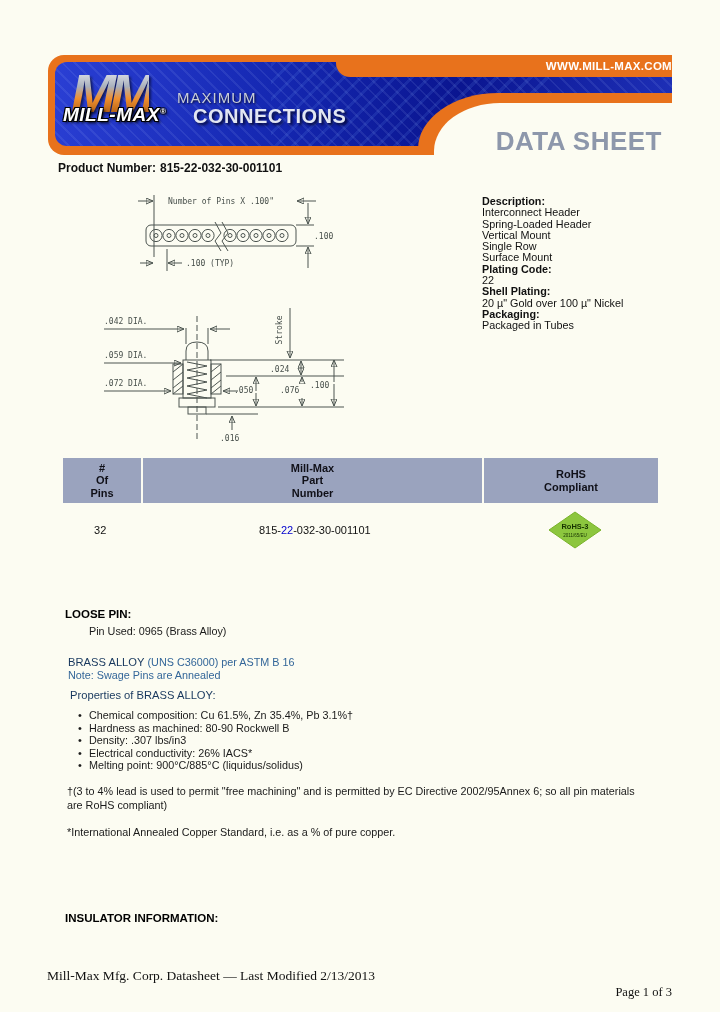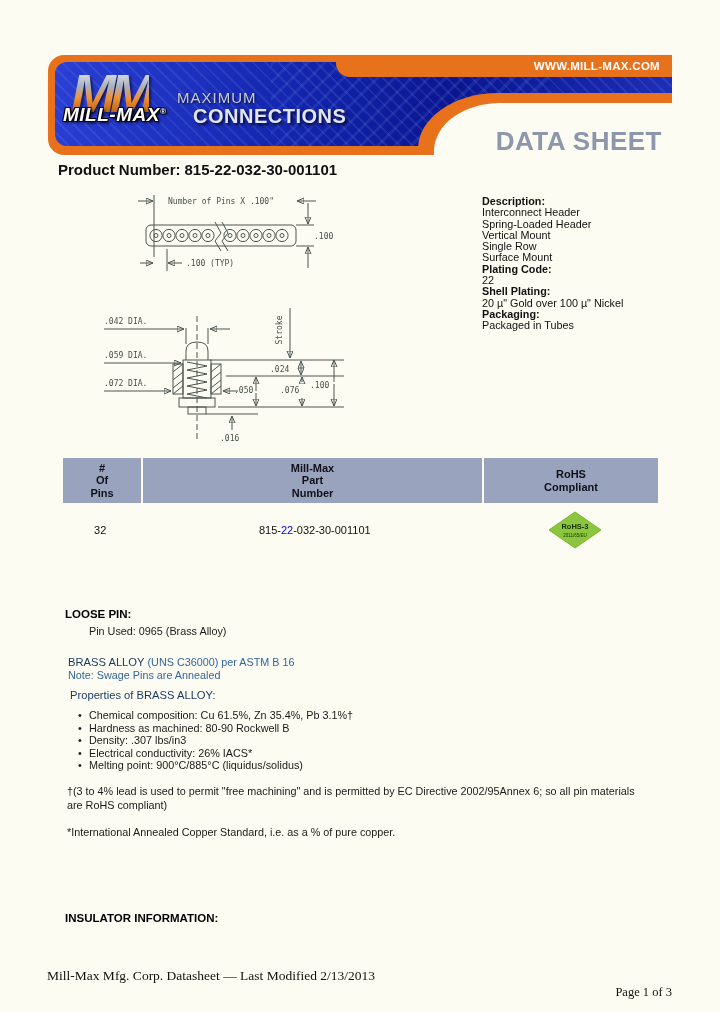--- a/index.html
+++ b/index.html
@@ -21,21 +21,21 @@
     background:linear-gradient(100deg,#2a3fd4 0%,#1528b2 35%,#0a1590 65%,#1e30b8 100%);
     overflow:hidden;
   }
   .banner .circuit1{position:absolute;inset:0;
     background:repeating-linear-gradient(45deg,rgba(180,200,255,0.10) 0 2px,transparent 2px 9px);}
   .banner .circuit2{position:absolute;left:35%;top:0;width:45%;height:100%;
     background:repeating-linear-gradient(-45deg,rgba(120,170,255,0.12) 0 3px,transparent 3px 12px);}
   .urlbar{
     position:absolute;top:0;right:0;width:336px;height:22px;
     background:#E8721C;border-bottom-left-radius:14px;
-    display:flex;align-items:center;justify-content:flex-end;padding-right:12px;box-sizing:border-box;
+    display:flex;align-items:center;justify-content:flex-end;box-sizing:border-box;
   }
   .urlbar span{color:#fff;font-weight:bold;font-size:11.5px;letter-spacing:0.3px;}
   .mm-letters{
     position:absolute;left:16px;top:4px;
     font-size:54px;font-weight:900;font-style:italic;line-height:1;letter-spacing:-6px;
     background:linear-gradient(180deg,#f2f3f7 0%,#aab1bd 38%,#f09030 60%,#9a4d08 100%);
     -webkit-background-clip:text;background-clip:text;color:transparent;
     filter:drop-shadow(2px 2px 1px rgba(0,0,10,0.55));
   }
   .mm-name{
@@ -49,21 +49,21 @@
   .tag-bottom{position:absolute;left:138px;top:43px;color:#e2e6f2;font-weight:bold;font-size:20px;letter-spacing:0.5px;
     text-shadow:2px 2px 3px rgba(0,0,25,.85);}
   .swoosh-orange{position:absolute;right:0;bottom:0;width:254px;height:62px;background:#E8721C;
     border-top-left-radius:80px 56px;}
   .swoosh-white{position:absolute;right:0;bottom:0;width:238px;height:52px;background:#FCFCF2;
     border-top-left-radius:66px 48px;}
   .sheet-title{position:absolute;right:10px;bottom:1px;color:#8D97AB;font-weight:bold;font-size:26px;
     letter-spacing:0.5px;line-height:1;}
 
   
-  .product{left:58px;top:161px;font-size:15px;font-weight:bold;}
+  .product{left:58px;top:161px;font-size:12px;font-weight:bold;}
   .product span{margin-right:4px;}
 
   
   svg text{font-family:"DejaVu Sans Mono",monospace;font-size:8px;fill:#474f4b;}
   .draw line,.draw path,.draw rect,.draw circle,.draw polyline{stroke:#4c5450;fill:none;stroke-width:1;}
 
   
   .desc{left:482px;top:196px;width:200px;font-size:10.8px;line-height:11.3px;}
   .desc .b{font-weight:bold;}
 

